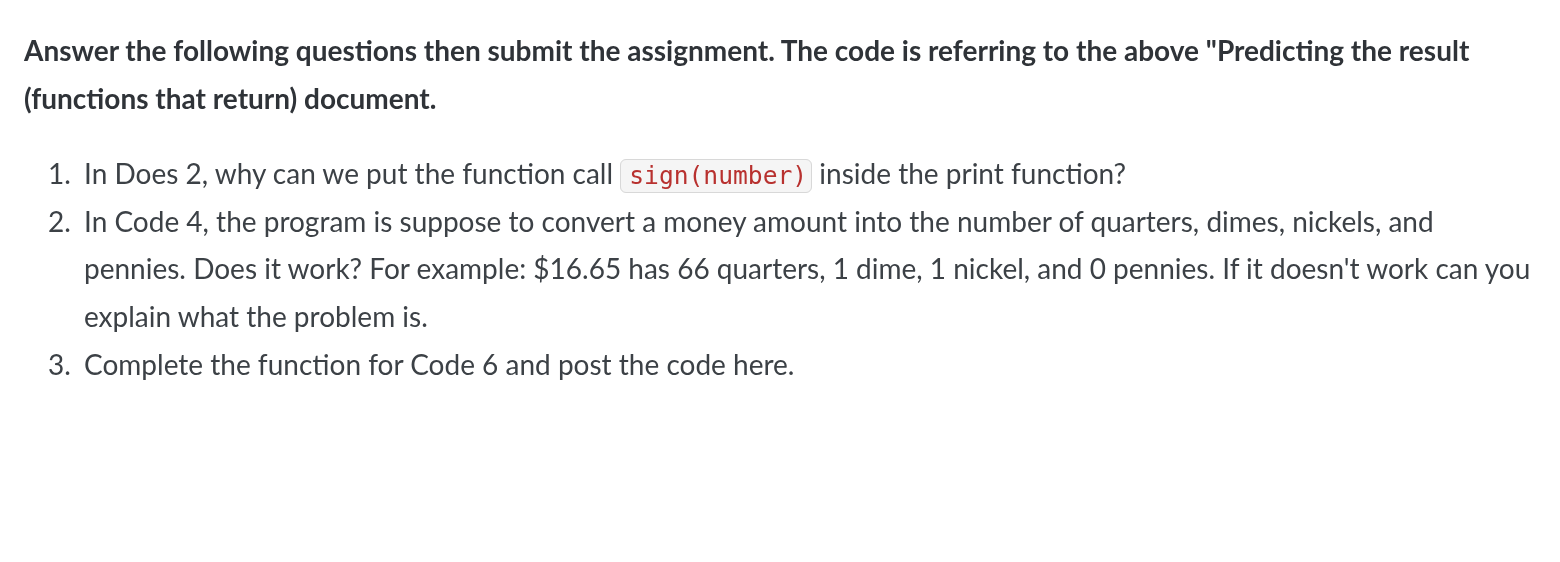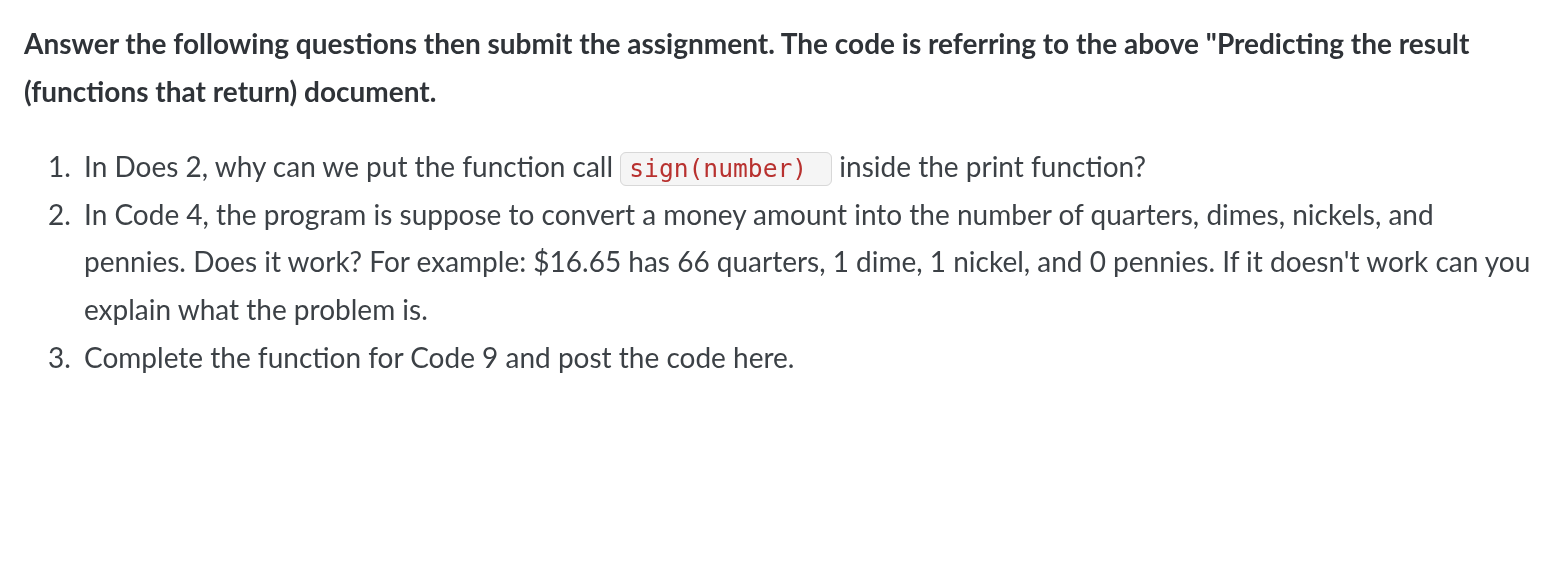--- a/index.html
+++ b/index.html
@@ -11,21 +11,21 @@
   body {
     font-family: "Lato", "Helvetica Neue", Helvetica, Arial, sans-serif;
     font-size: 28px;
     line-height: 1.7;
     color: #3c4146;
     padding: 20px 24px 30px 24px;
     box-sizing: border-box;
   }
   .intro {
     font-weight: 700;
-    margin: 0 0 28px 0;
+    margin: 7px 0 28px 0;
     color: #2f3338;
   }
   ol.questions {
     margin: 0;
     padding-left: 54px;
     list-style: decimal;
   }
   ol.questions li {
     padding-left: 6px;
     color: #3c4146;
@@ -33,33 +33,33 @@
   }
   ol.questions li::marker {
     color: #3c4146;
   }
   code.inline {
     font-family: "Menlo", "Consolas", "Monaco", monospace;
     font-size: 0.88em;
     background: #f5f5f5;
     border: 1px solid #d8d8d8;
     border-radius: 6px;
-    padding: 1px 24px 2px 8px;
+    padding: 1px 4px 2px 8px;
     color: #b8312f;
     white-space: nowrap;
   }
 </style>
 </head>
 <body>
 
 <p class="intro">Answer the following questions then submit the assignment.  The code is referring to the above "Predicting the result (functions that return) document.</p>
 
 <ol class="questions">
   <li>
     <span>In Does 2, why can we put the function call </span><code class="inline">sign(number)</code><span> inside the print function?</span>
   </li>
   <li>
     <span>In Code 4, the program is suppose to convert a money amount into the number of quarters, dimes, nickels, and pennies.  Does it work?  For example: $16.65 has 66 quarters, 1 dime, 1 nickel, and 0 pennies.  If it doesn't work can you explain what the problem is.</span>
   </li>
   <li>
-    <span>Complete the function for Code 9 and post the code here.</span>
+    <span>Complete the function for Code 6 and post the code here.</span>
   </li>
 </ol>
 
 </body></html>

